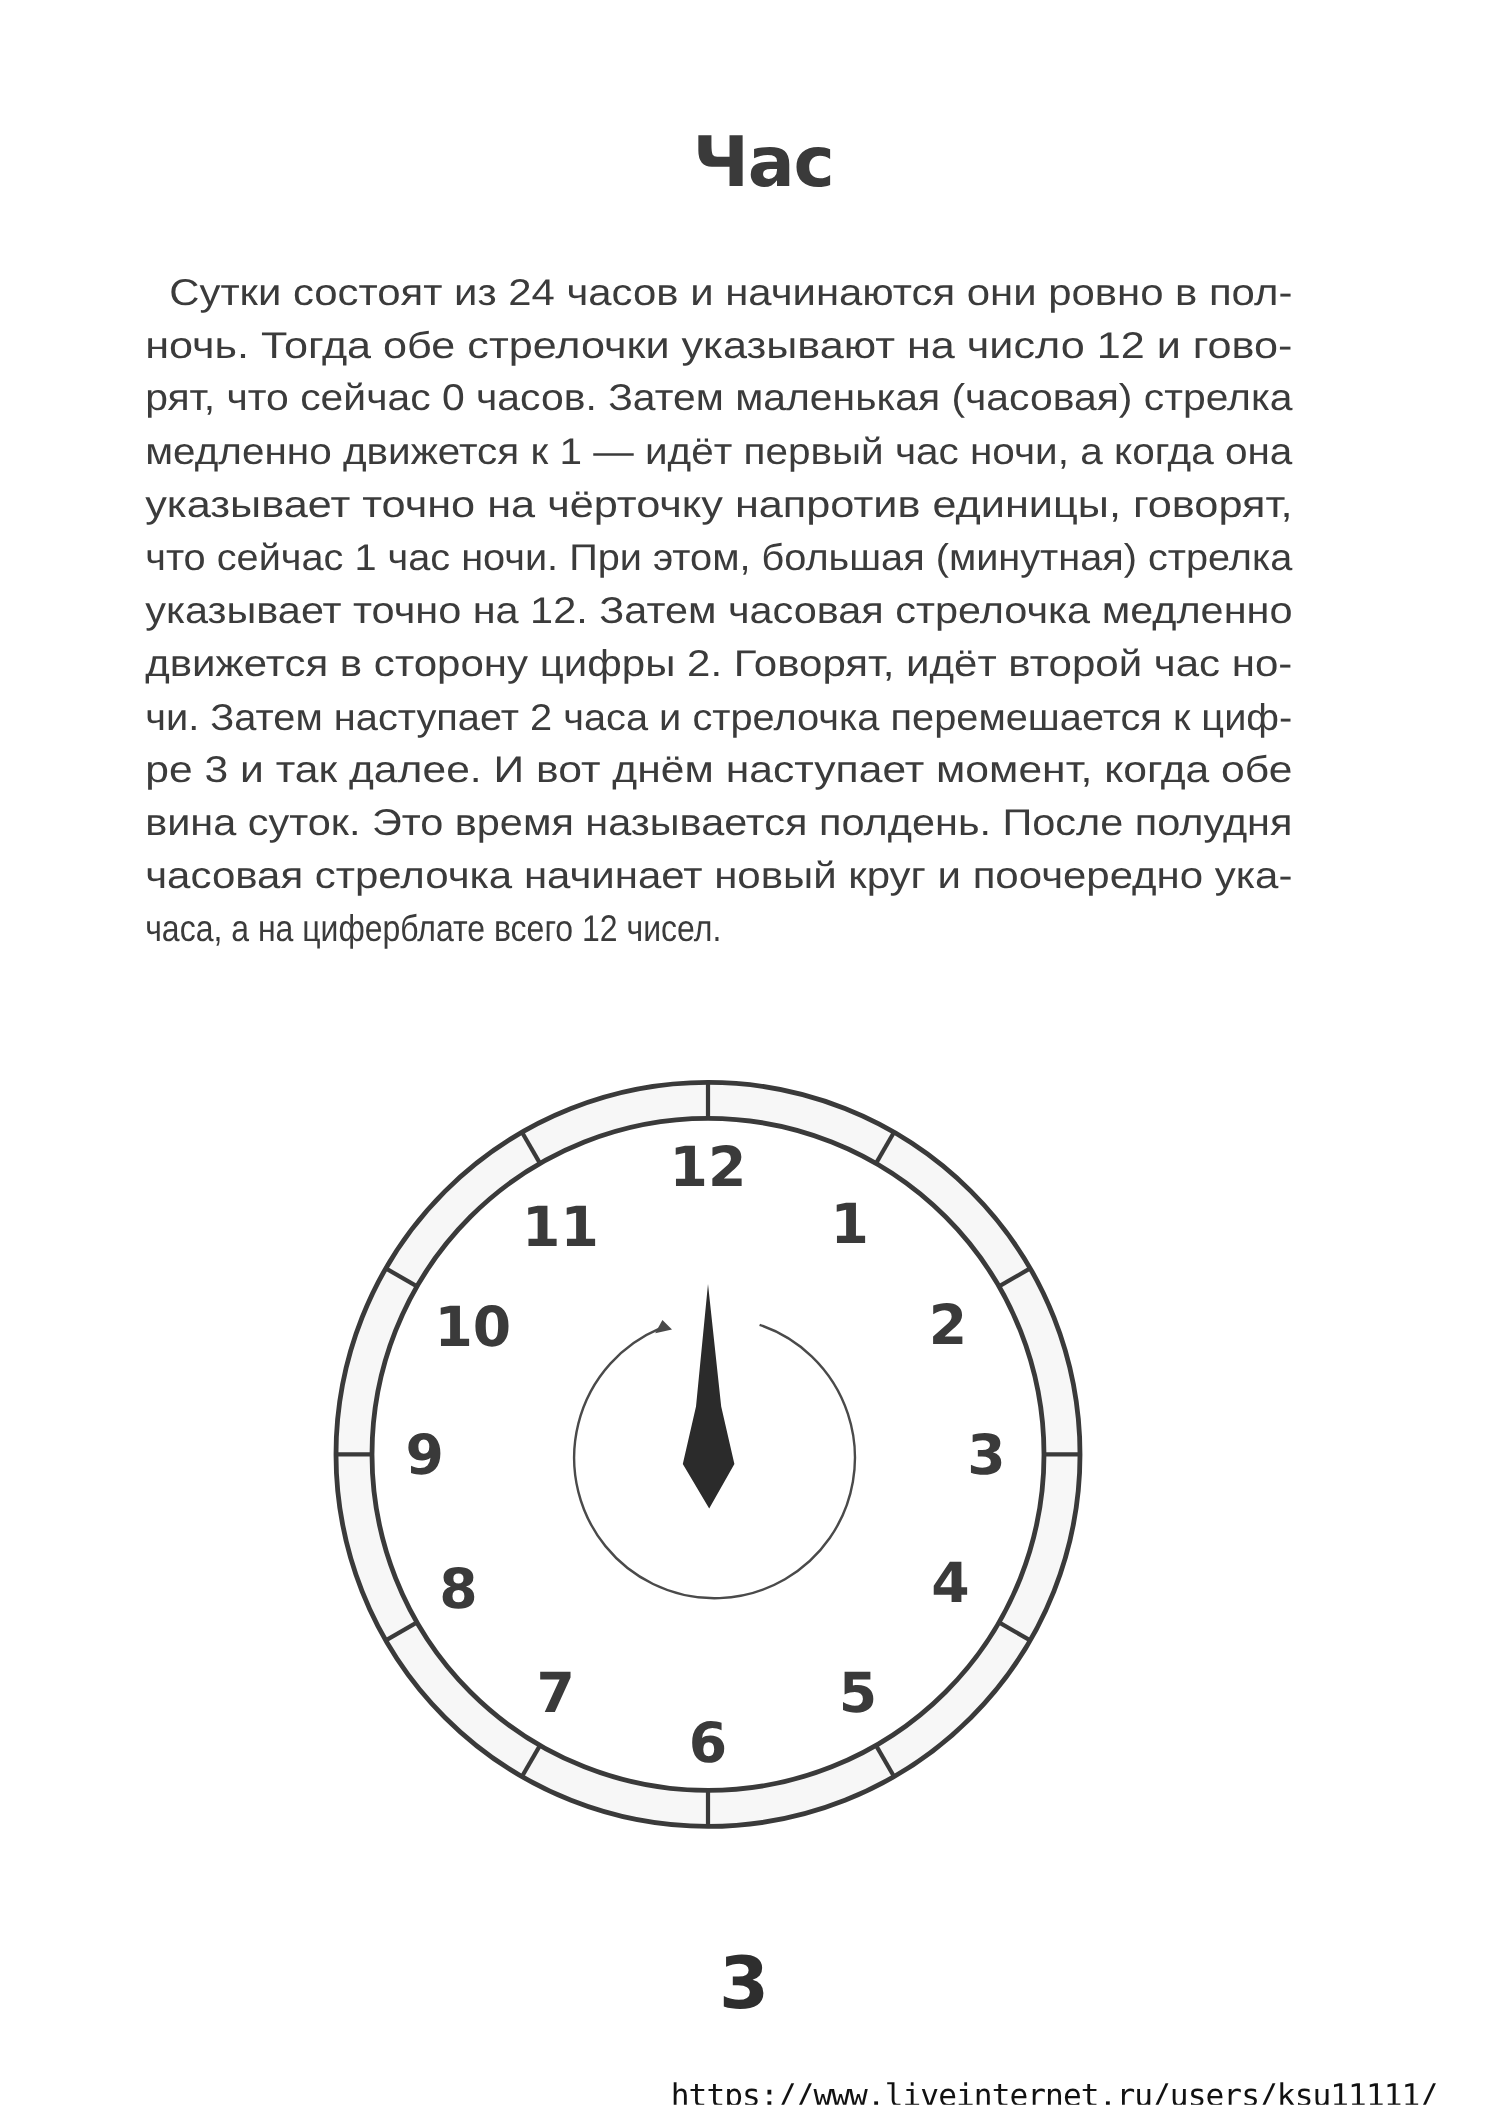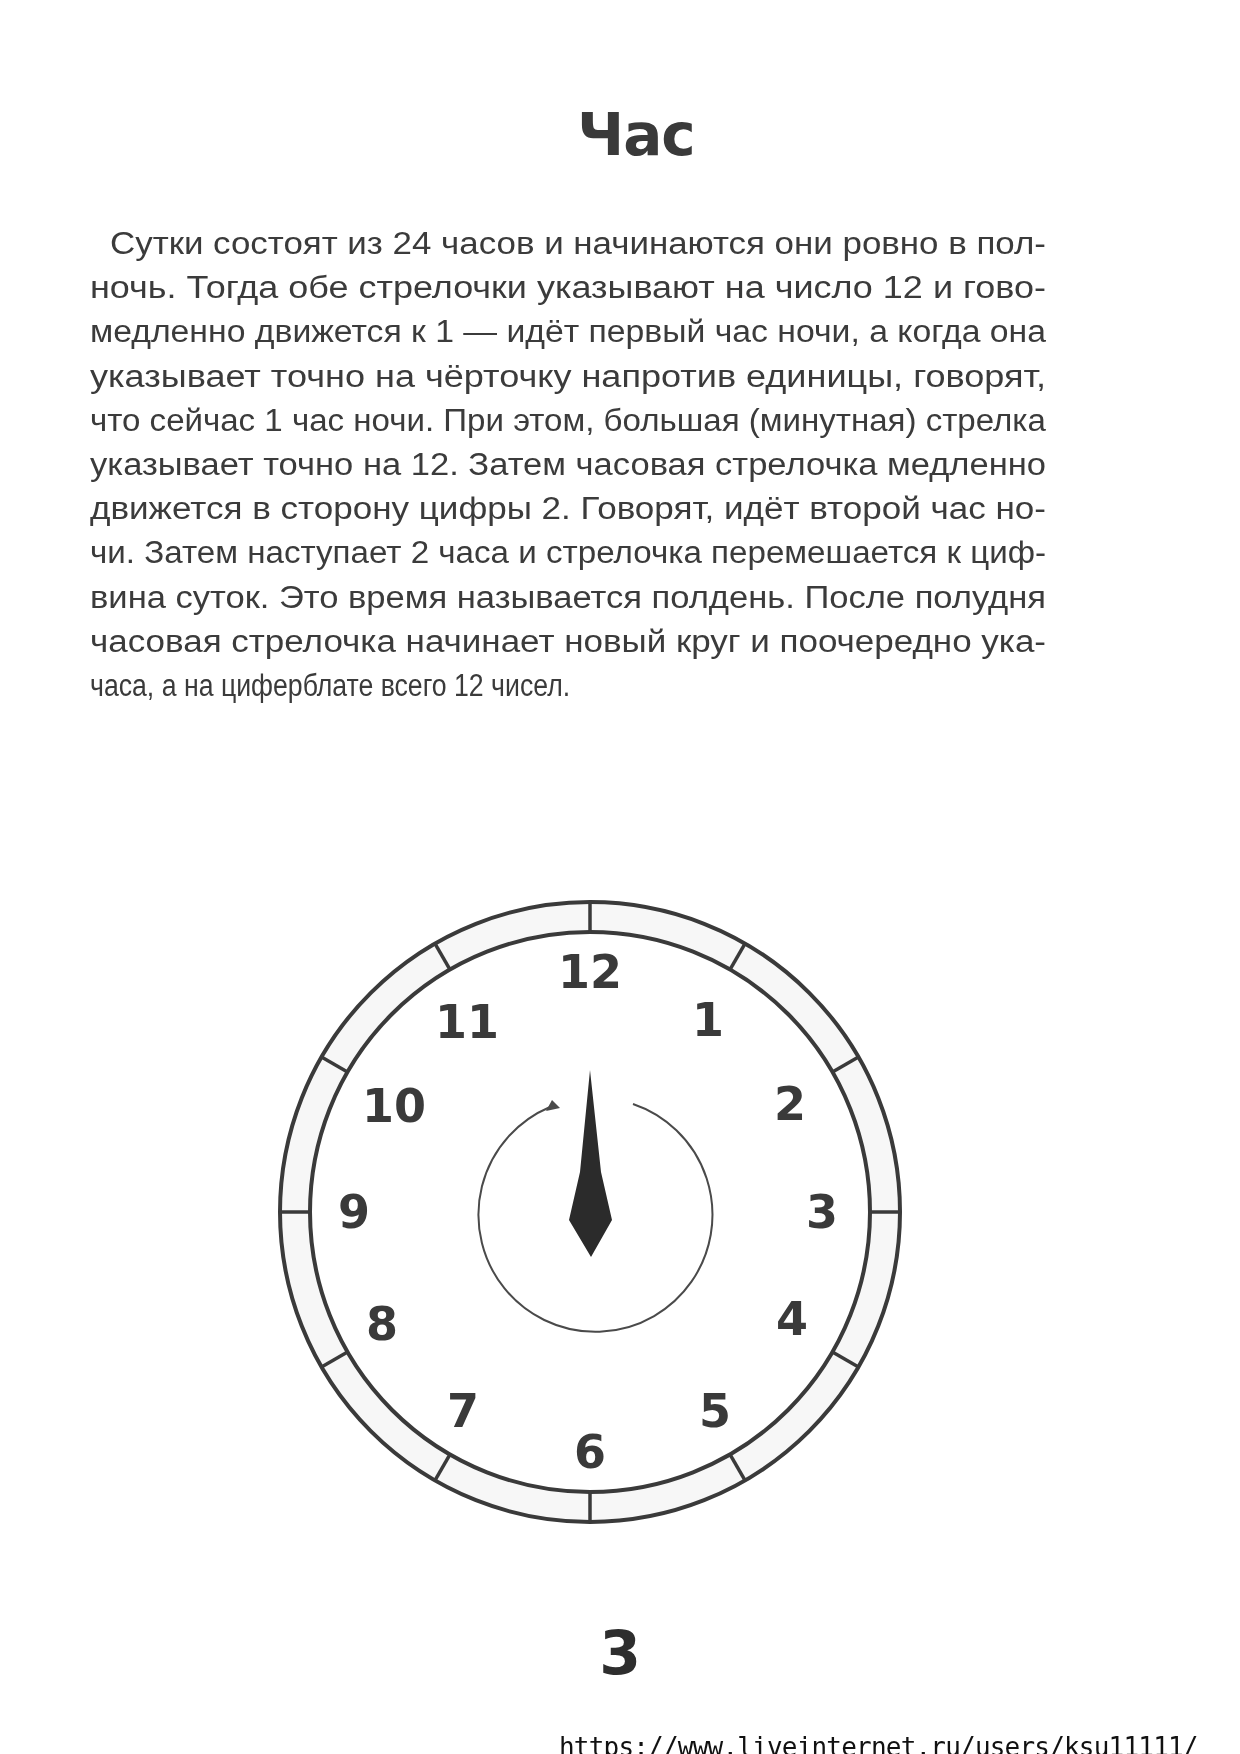--- a/index.html
+++ b/index.html
@@ -3,21 +3,21 @@
 <meta charset="utf-8">
 <style>
   html, body { margin:0; padding:0; background:#ffffff; }
   body { width:1240px; height:1754px; position:relative; overflow:hidden; }
   .title {
     position:absolute; left:16px; top:100px; width:1240px; text-align:center;
     font-family:"DejaVu Sans", sans-serif; font-weight:bold; font-size:58px;
     color:#3a3a3a; letter-spacing:-1px; line-height:70px;
   }
   .para {
-    position:absolute; left:90px; top:222px; width:956px;
+    position:absolute; left:121px; top:222px; width:956px;
     font-family:"Liberation Sans", sans-serif; font-size:31px; line-height:44.2px;
     color:#3b3b3b;
   }
   .line {
     display:block; white-space:nowrap; height:44.2px; text-align:justify;
     text-align-last:justify;
   }
   .line.last { text-align-last:left; }
   .line.indent { padding-left:20px; }
   .line span.t { display:inline-block; transform-origin:left center; }
@@ -35,26 +35,28 @@
   }
 </style>
 </head>
 <body>
 
 <div class="title">Час</div>
 
 <div class="para">
   <span class="line indent"><span class="t" style="transform: scaleX(1.1257);">Сутки состоят из 24 часов и начинаются они ровно в пол-</span></span>
   <span class="line"><span class="t" style="transform: scaleX(1.1605);">ночь. Тогда обе стрелочки указывают на число 12 и гово-</span></span>
+  <span class="line"><span class="t" style="transform: scaleX(1.0988);">рят, что сейчас 0 часов. Затем маленькая (часовая) стрелка</span></span>
   <span class="line"><span class="t" style="transform: scaleX(1.0884);">медленно движется к 1 — идёт первый час ночи, а когда она</span></span>
   <span class="line"><span class="t" style="transform: scaleX(1.163);">указывает точно на чёрточку напротив единицы, говорят,</span></span>
   <span class="line"><span class="t" style="transform: scaleX(1.0669);">что сейчас 1 час ночи. При этом, большая (минутная) стрелка</span></span>
   <span class="line"><span class="t" style="transform: scaleX(1.1137);">указывает точно на 12. Затем  часовая стрелочка медленно</span></span>
   <span class="line"><span class="t" style="transform: scaleX(1.1299);">движется в сторону цифры 2. Говорят, идёт второй час но-</span></span>
   <span class="line"><span class="t" style="transform: scaleX(1.0692);">чи.  Затем наступает 2 часа и стрелочка  перемешается к циф-</span></span>
+  <span class="line"><span class="t" style="transform: scaleX(1.1462);">ре 3 и так далее.  И вот днём наступает момент, когда обе</span></span>
   <span class="line"><span class="t" style="transform: scaleX(1.1139);">вина суток. Это время называется полдень. После полудня</span></span>
   <span class="line"><span class="t" style="transform: scaleX(1.1285);">часовая стрелочка начинает новый круг и поочередно ука-</span></span>
   <span class="line last"><span class="t" style="transform: scaleX(0.86);">часа, а на циферблате всего 12 чисел.</span></span>
 </div>
 
 <svg class="clock" viewBox="0 0 640 640" xmlns="http://www.w3.org/2000/svg">
   <g>
     <circle cx="320" cy="320" r="310" fill="#f7f7f7" stroke="#3a3a3a" stroke-width="4"></circle>
     <circle cx="320" cy="320" r="280" fill="#ffffff" stroke="#3a3a3a" stroke-width="4"></circle>
     <g stroke="#3a3a3a" stroke-width="3.5">

